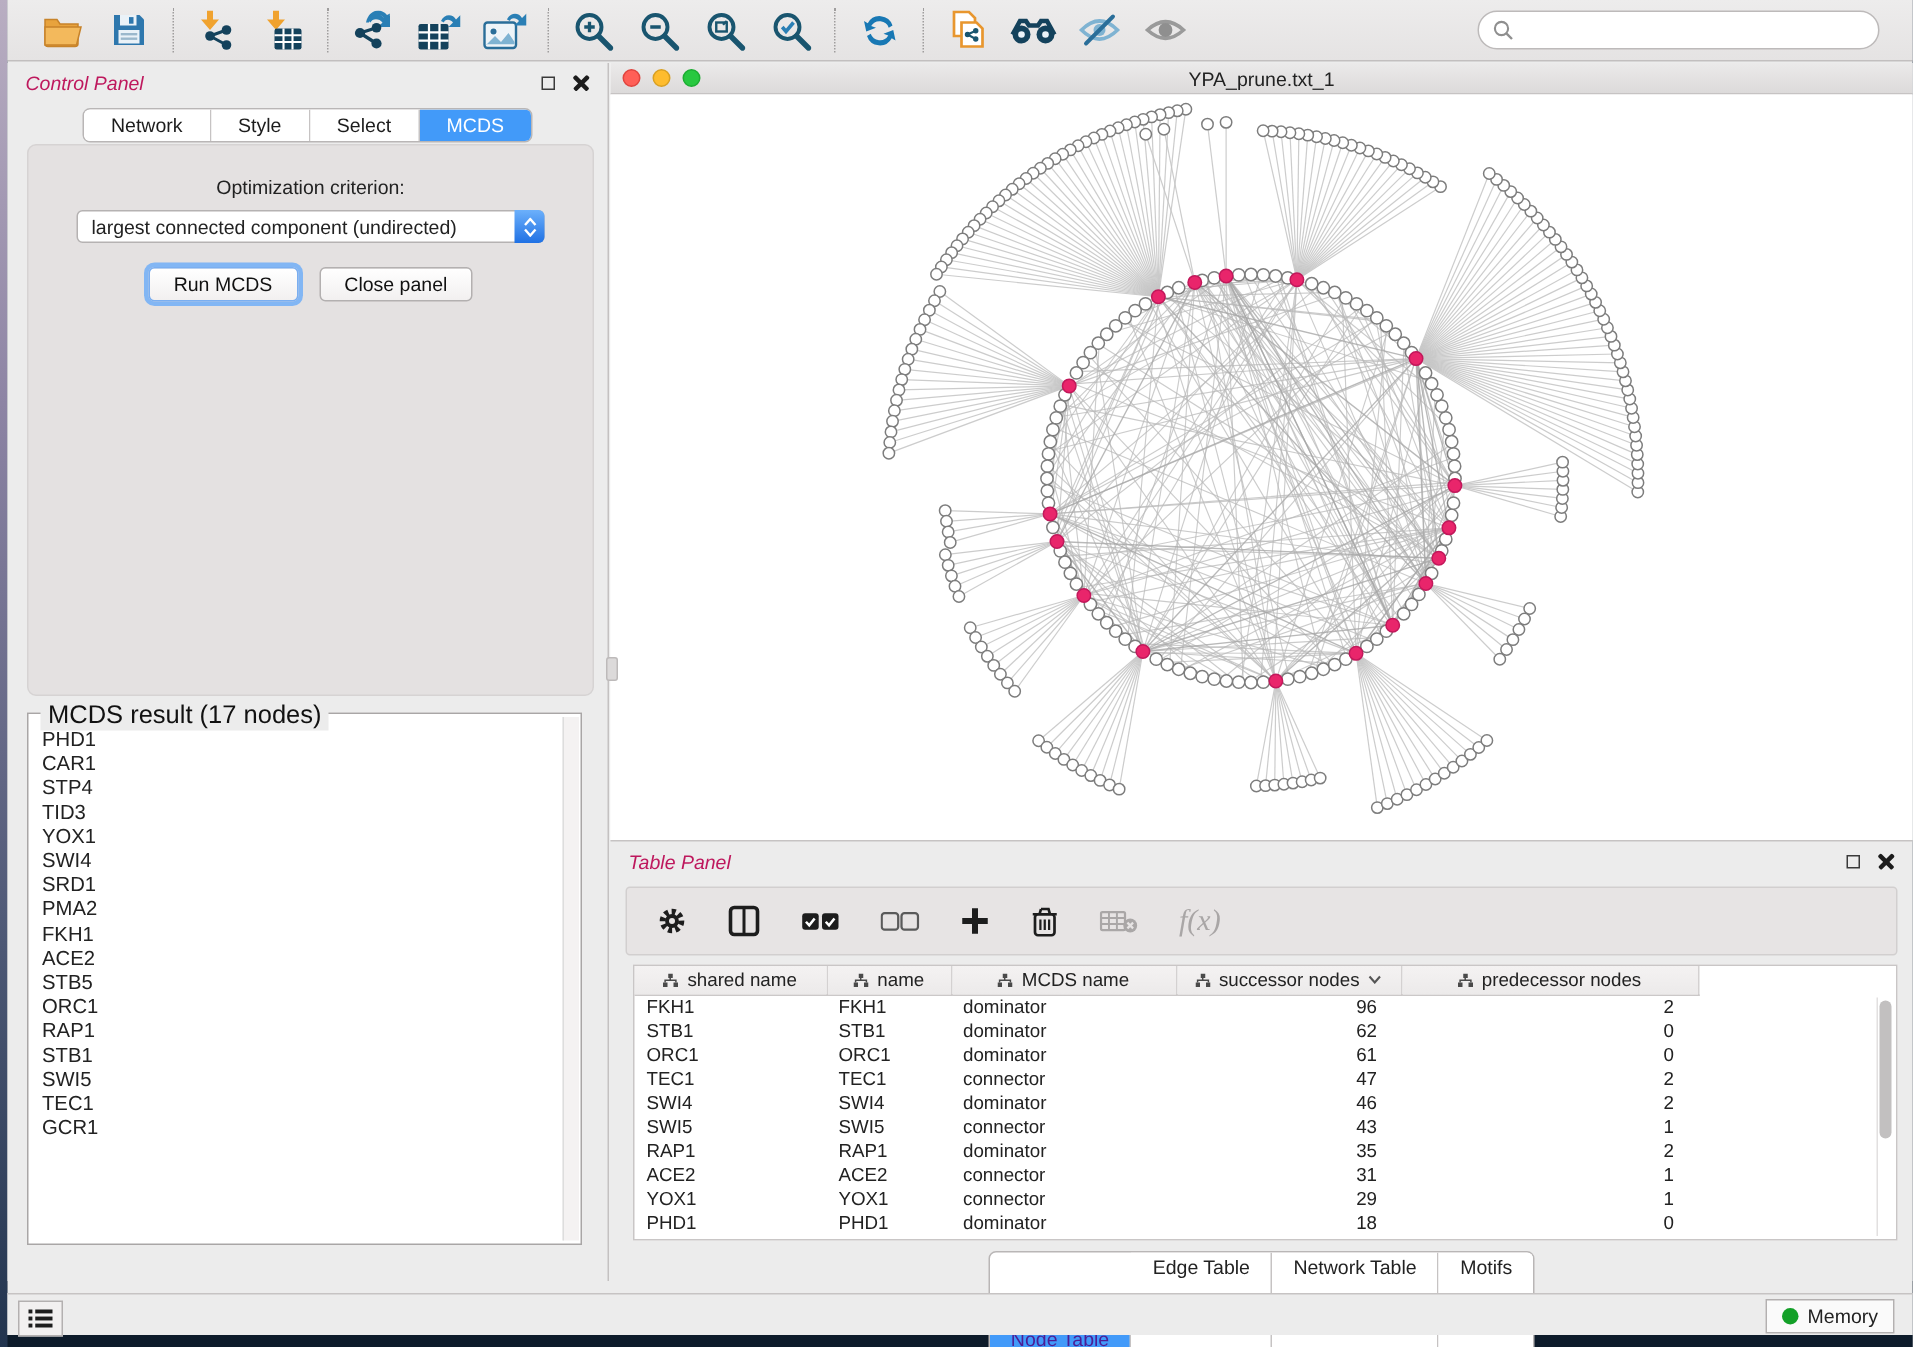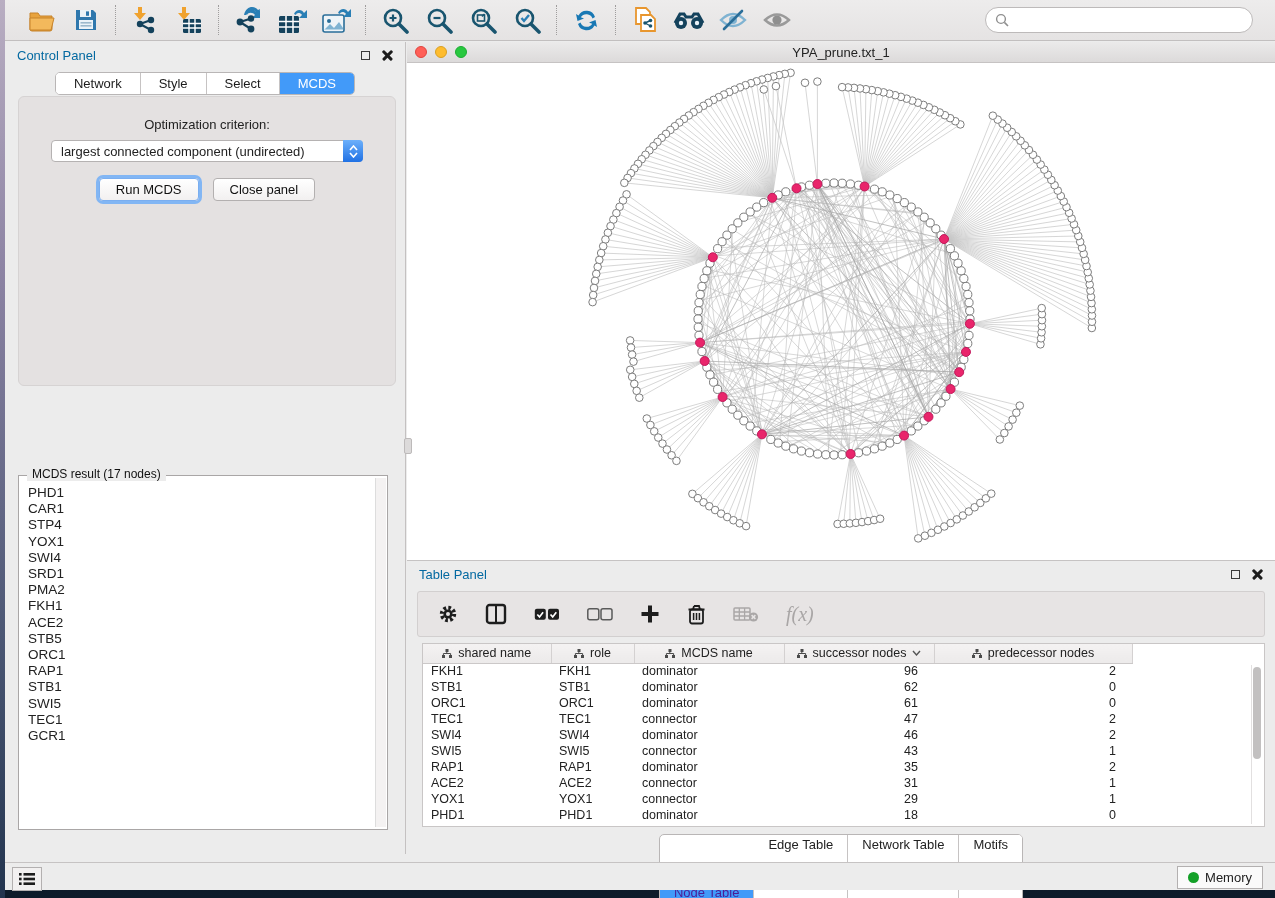--- a/index.html
+++ b/index.html
@@ -19,51 +19,51 @@
   .tbtn { width:34px; height:32px; display:flex; align-items:center; justify-content:center; border-radius:4px; }
   .tbtn svg { display:block; }
   .searchbox { position:absolute; right:22px; top:7px; width:268px; height:26px;
     background:#fff; border:1px solid #bdbaba; border-radius:14px;
     display:flex; align-items:center; padding-left:9px; gap:6px; }
   .searchbox input { border:none; outline:none; flex:1; font-size:13px; background:transparent; font-family:"Liberation Sans",sans-serif; }
 
   
   .control-panel { position:absolute; left:0; top:42px; width:401px; bottom:36px;
     background:#ececec; border-right:1px solid #c4c1c1; }
-  .panel-titlebar { height:26px; display:flex; align-items:center; padding:0 12px; font-size:13px; color:#0369a1; }
+  .panel-titlebar { height:26px; display:flex; align-items:center; padding:0 12px; font-size:13px; color:#be185d;font-style:italic; }
   .panel-titlebar .spacer { flex:1; }
   .float-box { width:9px; height:9px; border:1.5px solid #3a3a3a; display:inline-block; margin-right:12px; }
   .close-x { width:11px; height:11px; display:inline-block; position:relative; }
   .close-x:before,.close-x:after { content:""; position:absolute; left:-1px; top:4px; width:13px; height:2.6px; background:#1c1c1c; border-radius:1px; }
   .close-x:before { transform:rotate(45deg); } .close-x:after { transform:rotate(-45deg); }
 
   .ctab-row { display:flex; justify-content:center; margin-top:4px; }
   .ctabs { display:flex; border:1px solid #b9b6b6; border-radius:5px; overflow:hidden; background:#fff; }
   .ctab { padding:3px 18px; font-size:13px; border-right:1px solid #c6c3c3; background:#fff; color:#1c1c1c; cursor:default; }
   .ctab:last-child { border-right:none; }
   .ctab.sel { background:#429af9; color:#fff; }
 
-  .mcds-card { position:absolute; left:13px; right:9px; top:54px; height:290px;
+  .mcds-card { position:absolute; left:13px; right:9px; top:54px; height:368px;
     background:#e4e1e1; border:1px solid #d6d3d3; border-radius:6px; }
   .opt-label { text-align:center; margin-top:20px; font-size:13px; }
   .combo { position:relative; margin:8px auto 0; width:312px; height:22px; background:#fff;
     border:1px solid #b5b2b2; border-radius:4px; display:flex; align-items:center;
     padding-left:9px; font-size:13px; }
   .combo .stepper { position:absolute; right:-1px; top:-1px; width:20px; height:22px;
     background:linear-gradient(180deg,#6cb0fb,#2071e4); border-radius:0 4px 4px 0;
     display:flex; flex-direction:column; align-items:center; justify-content:center; gap:1px; }
   .stepper svg { display:block; }
   .btn-row { display:flex; justify-content:center; gap:14px; margin-top:16px; }
   .pushbtn { background:linear-gradient(180deg,#ffffff,#f2f0f0); border:1px solid #b3b0b0;
     border-radius:4px; padding:3px 16px; font-size:13px; color:#111; }
   .pushbtn.focused { box-shadow:0 0 0 3px rgba(98,167,250,.75); border-color:#7aaef0; }
 
   .groupbox { position:absolute; left:13px; right:17px; top:433px; bottom:24px;
     border:1px solid #a9a6a6; background:#fff; }
-  .groupbox .legend { position:absolute; top:-9px; left:8px; background:#ececec; padding:0 5px; font-size:12px; color:#111; }
+  .groupbox .legend { position:absolute; top:-9px; left:8px; background:#ececec; padding:0 5px; font-size:17px; color:#111; }
   .mcds-list { position:absolute; inset:9px 13px 2px 7px; overflow:hidden; font-size:13.5px; line-height:16.2px; }
   .mcds-list div { padding-left:2px; }
   .list-scroll { position:absolute; top:2px; bottom:2px; right:1px; width:11px; background:#f4f2f2; border-left:1px solid #ddd; }
   .splitter-handle { position:absolute; left:399px; top:438px; width:8px; height:16px;
     background:#dcdada; border:1px solid #bdbaba; border-radius:2px; z-index:5; }
 
   
   .network-panel { position:absolute; left:402px; top:42px; right:0; height:518px; background:#fff; }
   .net-titlebar { height:21px; background:linear-gradient(180deg,#ebeaea,#dcdada);
     border-bottom:1px solid #c6c3c3; display:flex; align-items:center; padding:0 8px; position:relative; }
@@ -308,20 +308,21 @@
         <button class="pushbtn">Close panel</button>
       </div>
     </div>
 
     <div class="groupbox">
       <div class="legend">MCDS result (17 nodes)</div>
       <div class="mcds-list">
           <div>PHD1</div>
           <div>CAR1</div>
           <div>STP4</div>
+          <div>TID3</div>
           <div>YOX1</div>
           <div>SWI4</div>
           <div>SRD1</div>
           <div>PMA2</div>
           <div>FKH1</div>
           <div>ACE2</div>
           <div>STB5</div>
           <div>ORC1</div>
           <div>RAP1</div>
           <div>STB1</div>
@@ -1141,21 +1142,21 @@
               <th style="width: 83px;">
                 <span class="hwrap">
                   <svg width="10" height="9" viewBox="0 0 10 9">
                     <g fill="#4a4a4a">
                       <rect x="3.5" y="0" width="3" height="3"></rect>
                       <rect x="0" y="6" width="3" height="3"></rect>
                       <rect x="7" y="6" width="3" height="3"></rect>
                       <path d="M4.8 3 v1.5 M1.4 6 v-1.5 h7.2 v1.5" stroke="#4a4a4a" fill="none" stroke-width="1"></path>
                     </g>
                   </svg>
-                  <span>role</span>
+                  <span>name</span>
                 </span>
               </th>
               <th style="width: 150px;">
                 <span class="hwrap">
                   <svg width="10" height="9" viewBox="0 0 10 9">
                     <g fill="#4a4a4a">
                       <rect x="3.5" y="0" width="3" height="3"></rect>
                       <rect x="0" y="6" width="3" height="3"></rect>
                       <rect x="7" y="6" width="3" height="3"></rect>
                       <path d="M4.8 3 v1.5 M1.4 6 v-1.5 h7.2 v1.5" stroke="#4a4a4a" fill="none" stroke-width="1"></path>

